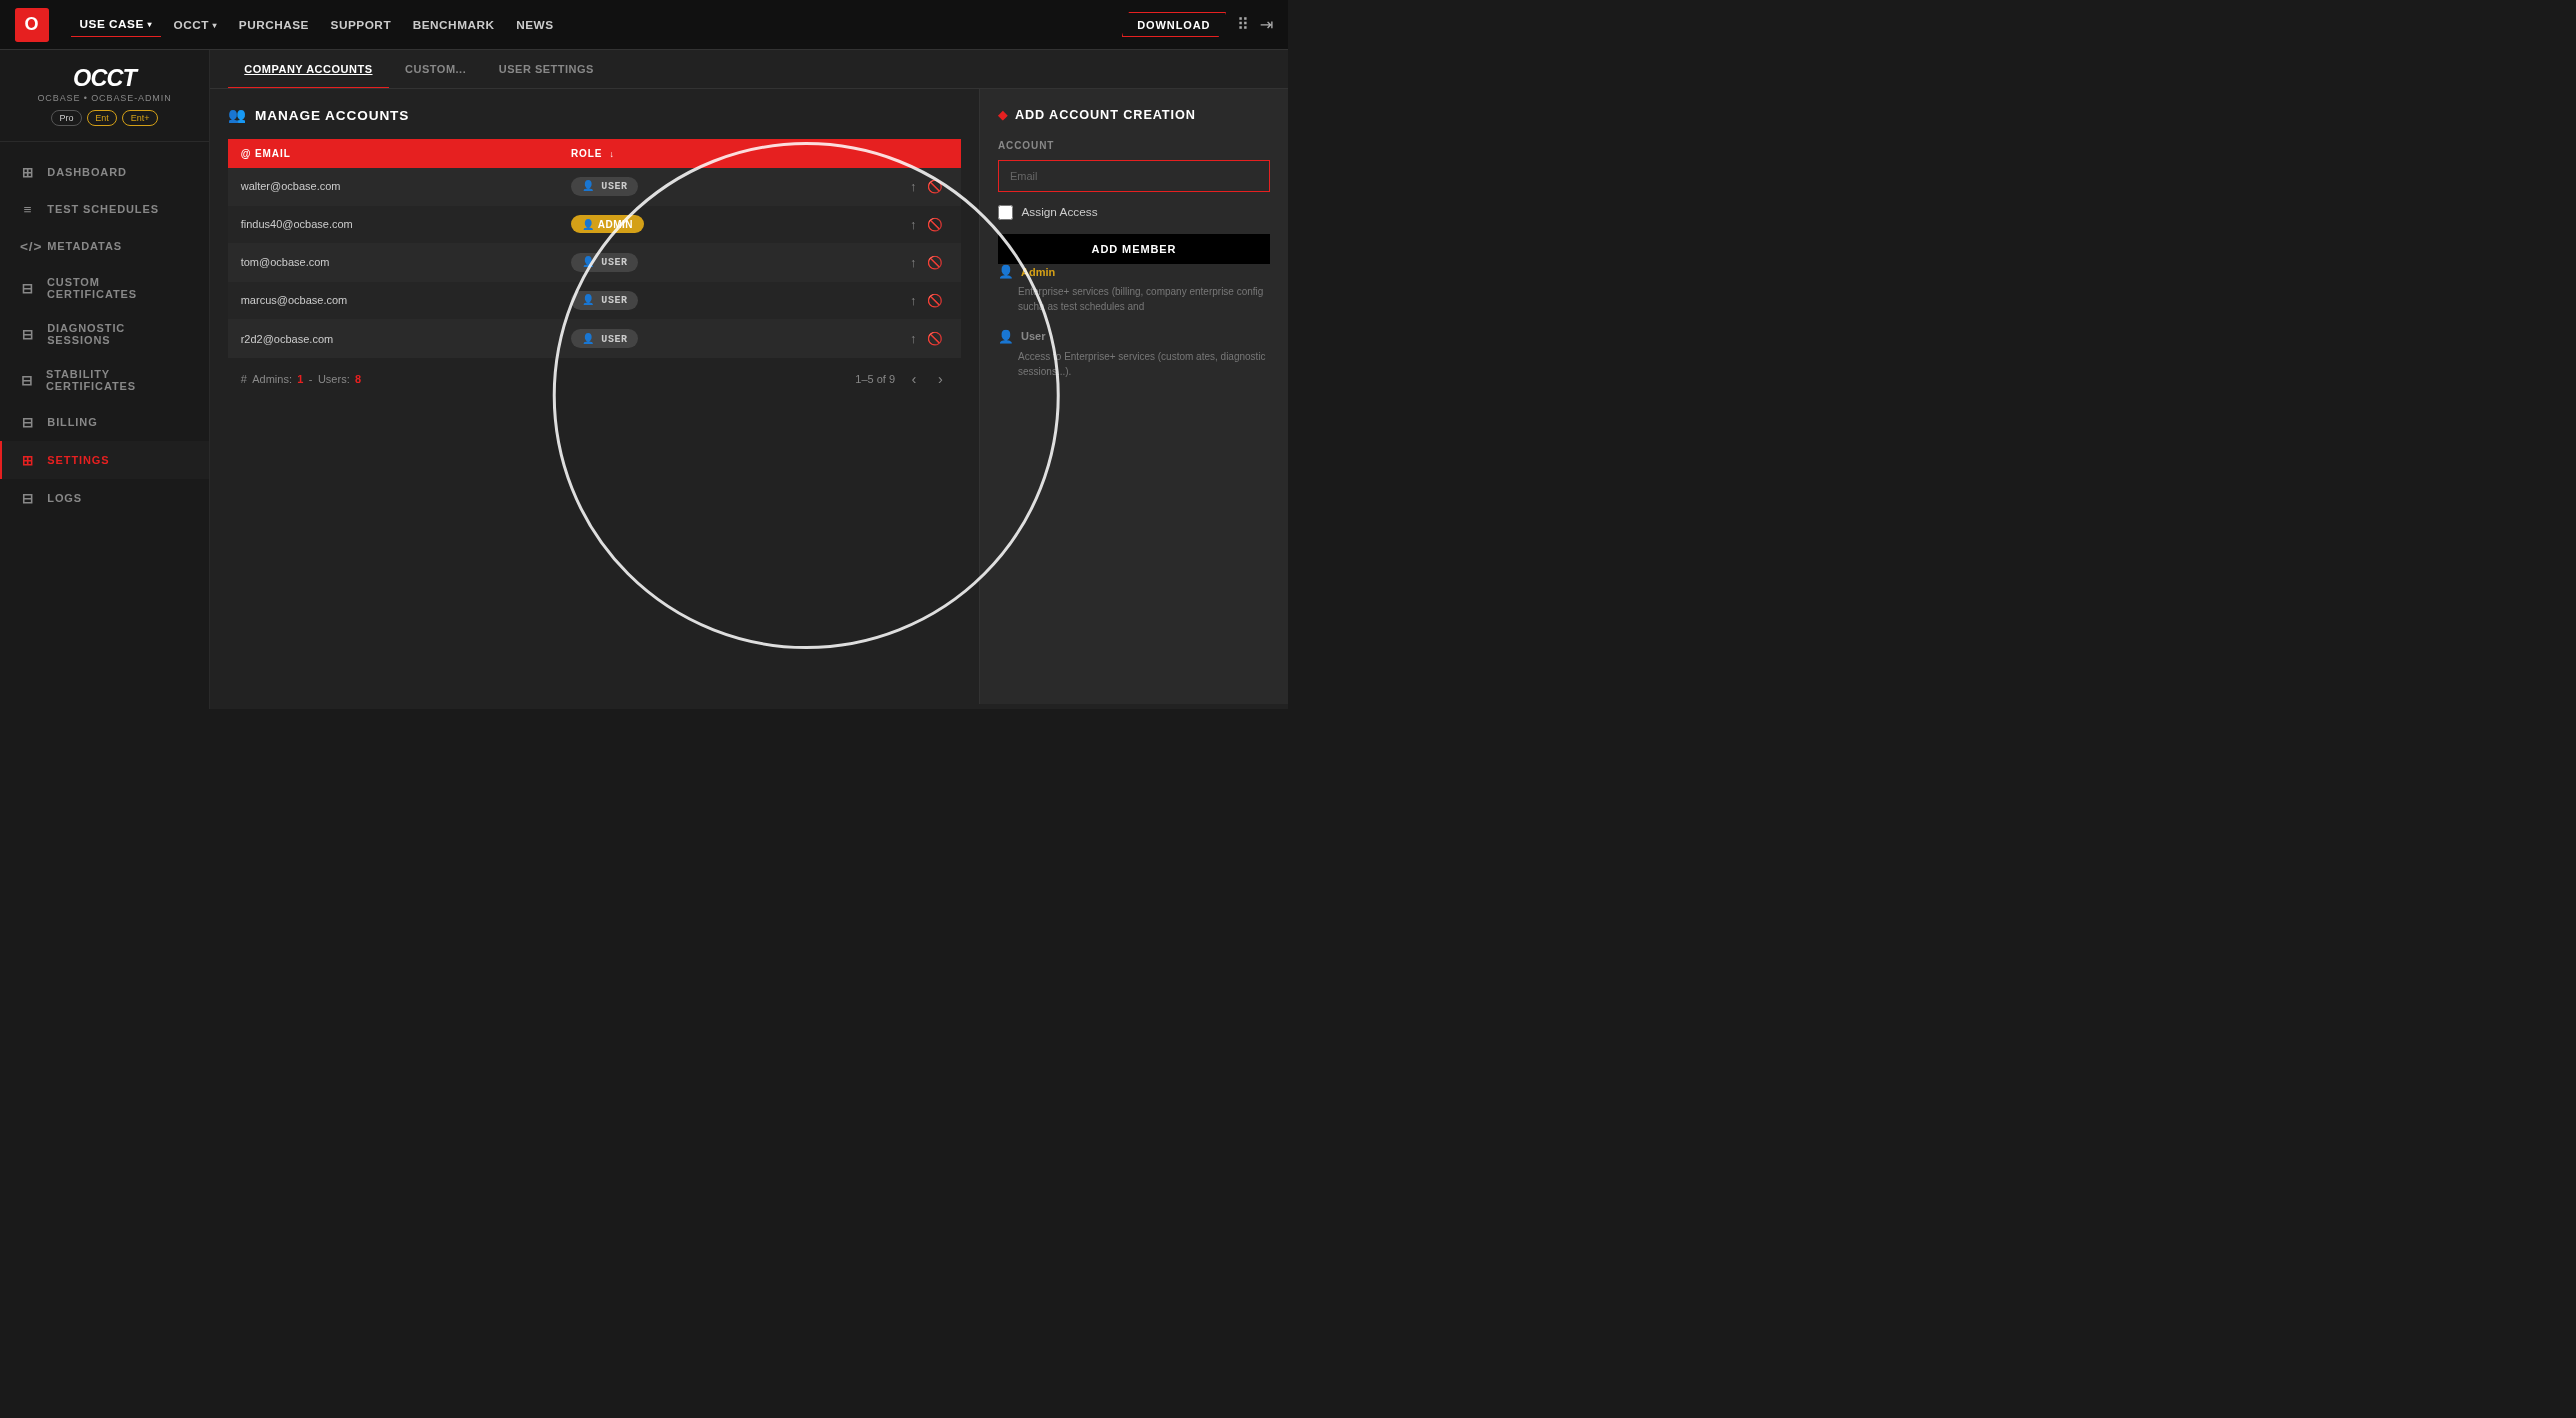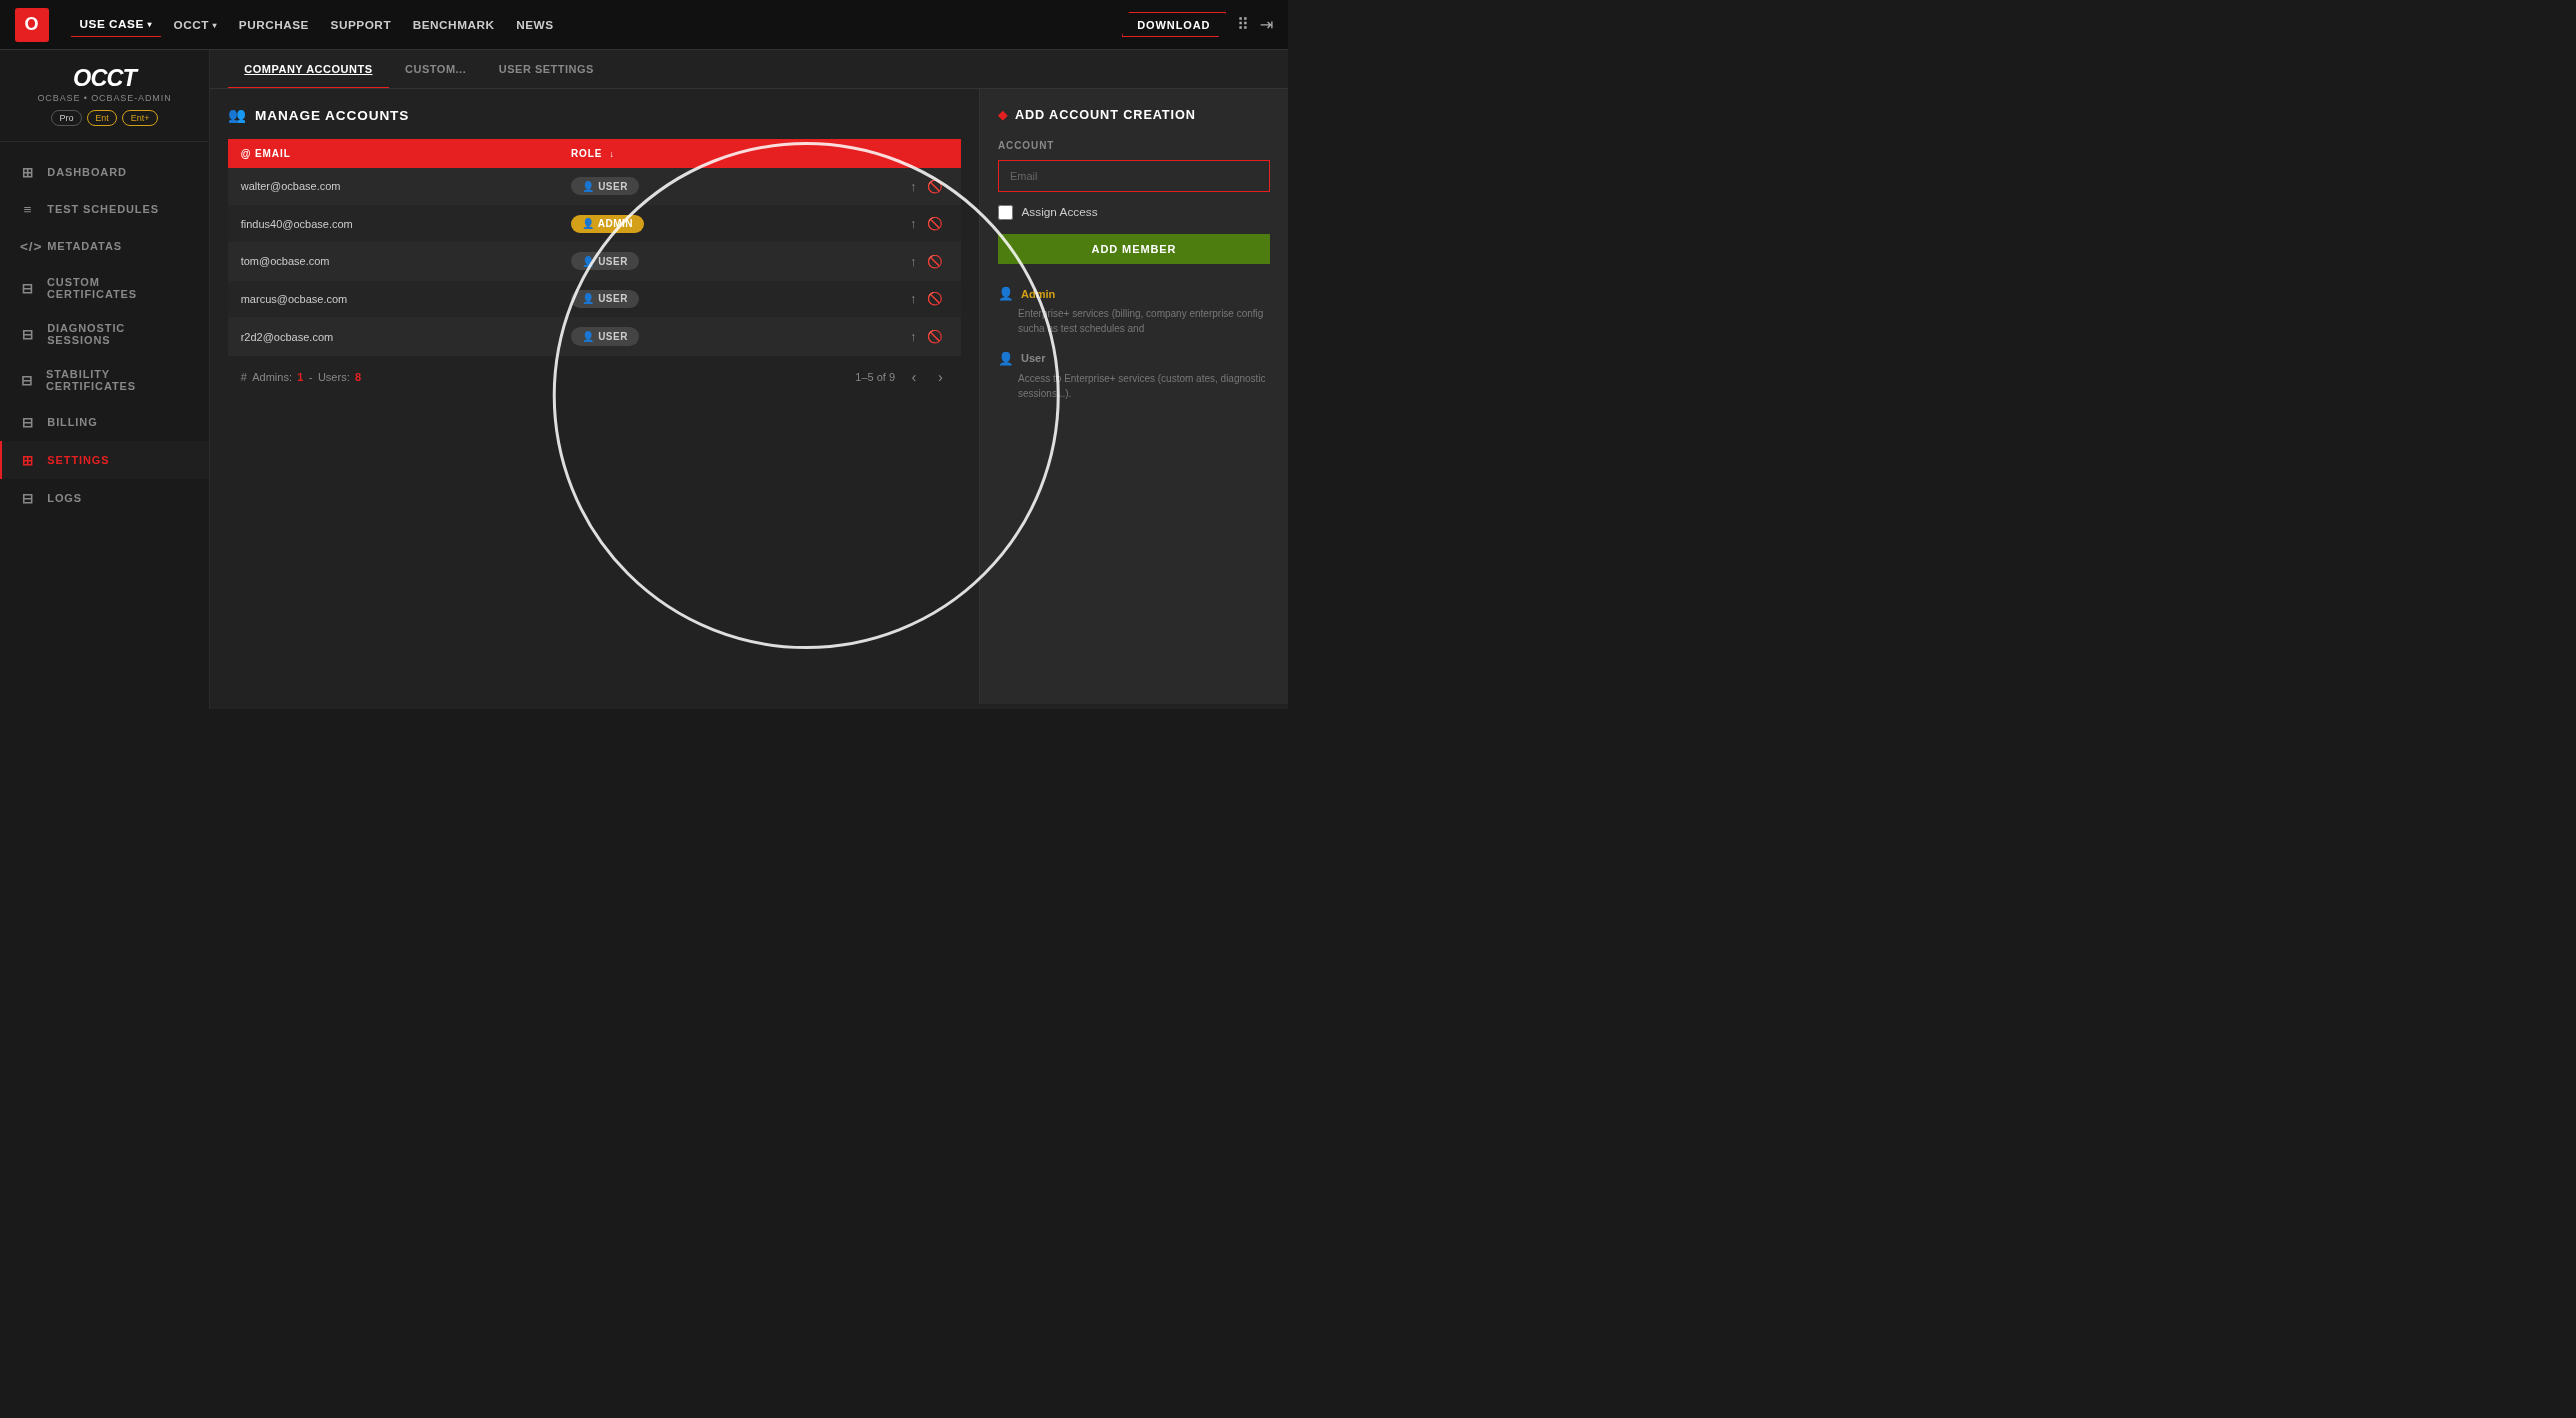--- a/index.html
+++ b/index.html
@@ -237,21 +237,21 @@
     .role-badge {
       display: inline-flex;
       align-items: center;
       gap: 5.4px;
       padding: 3.6px 11px;
       border-radius: 18px;
       font-size: 10px;
       font-weight: 700;
       letter-spacing: 0.5px;
     }
-    .role-badge.user { background: #444; color: #ccc; }
+    .role-badge.user { background: #444; color: #ccc; font-family: Liberation Mono, monospace; }
     .role-badge.admin { background: #d4a017; color: #fff; }
     .action-btn {
       background: none;
       border: none;
       color: #888;
       cursor: pointer;
       font-size: 12.7px;
       padding: 1.8px 5.4px;
     }
 
@@ -334,31 +334,30 @@
       background: transparent;
       cursor: pointer;
       accent-color: #e62020;
     }
     .checkbox-label {
       font-size: 11.8px;
       color: #ccc;
     }
 
     .add-member-btn {
-      background: #4d7c0f;
+      background: #000000;
       color: #fff;
       border: none;
       padding: 9px 18px;
       font-size: 11px;
       font-weight: 700;
       letter-spacing: 0.9px;
       text-transform: uppercase;
       cursor: pointer;
       width: 100%;
-      margin-bottom: 22px;
     }
 
     
     .role-desc {
       margin-bottom: 14.5px;
     }
     .role-desc-header {
       display: flex;
       align-items: center;
       gap: 7.2px;

